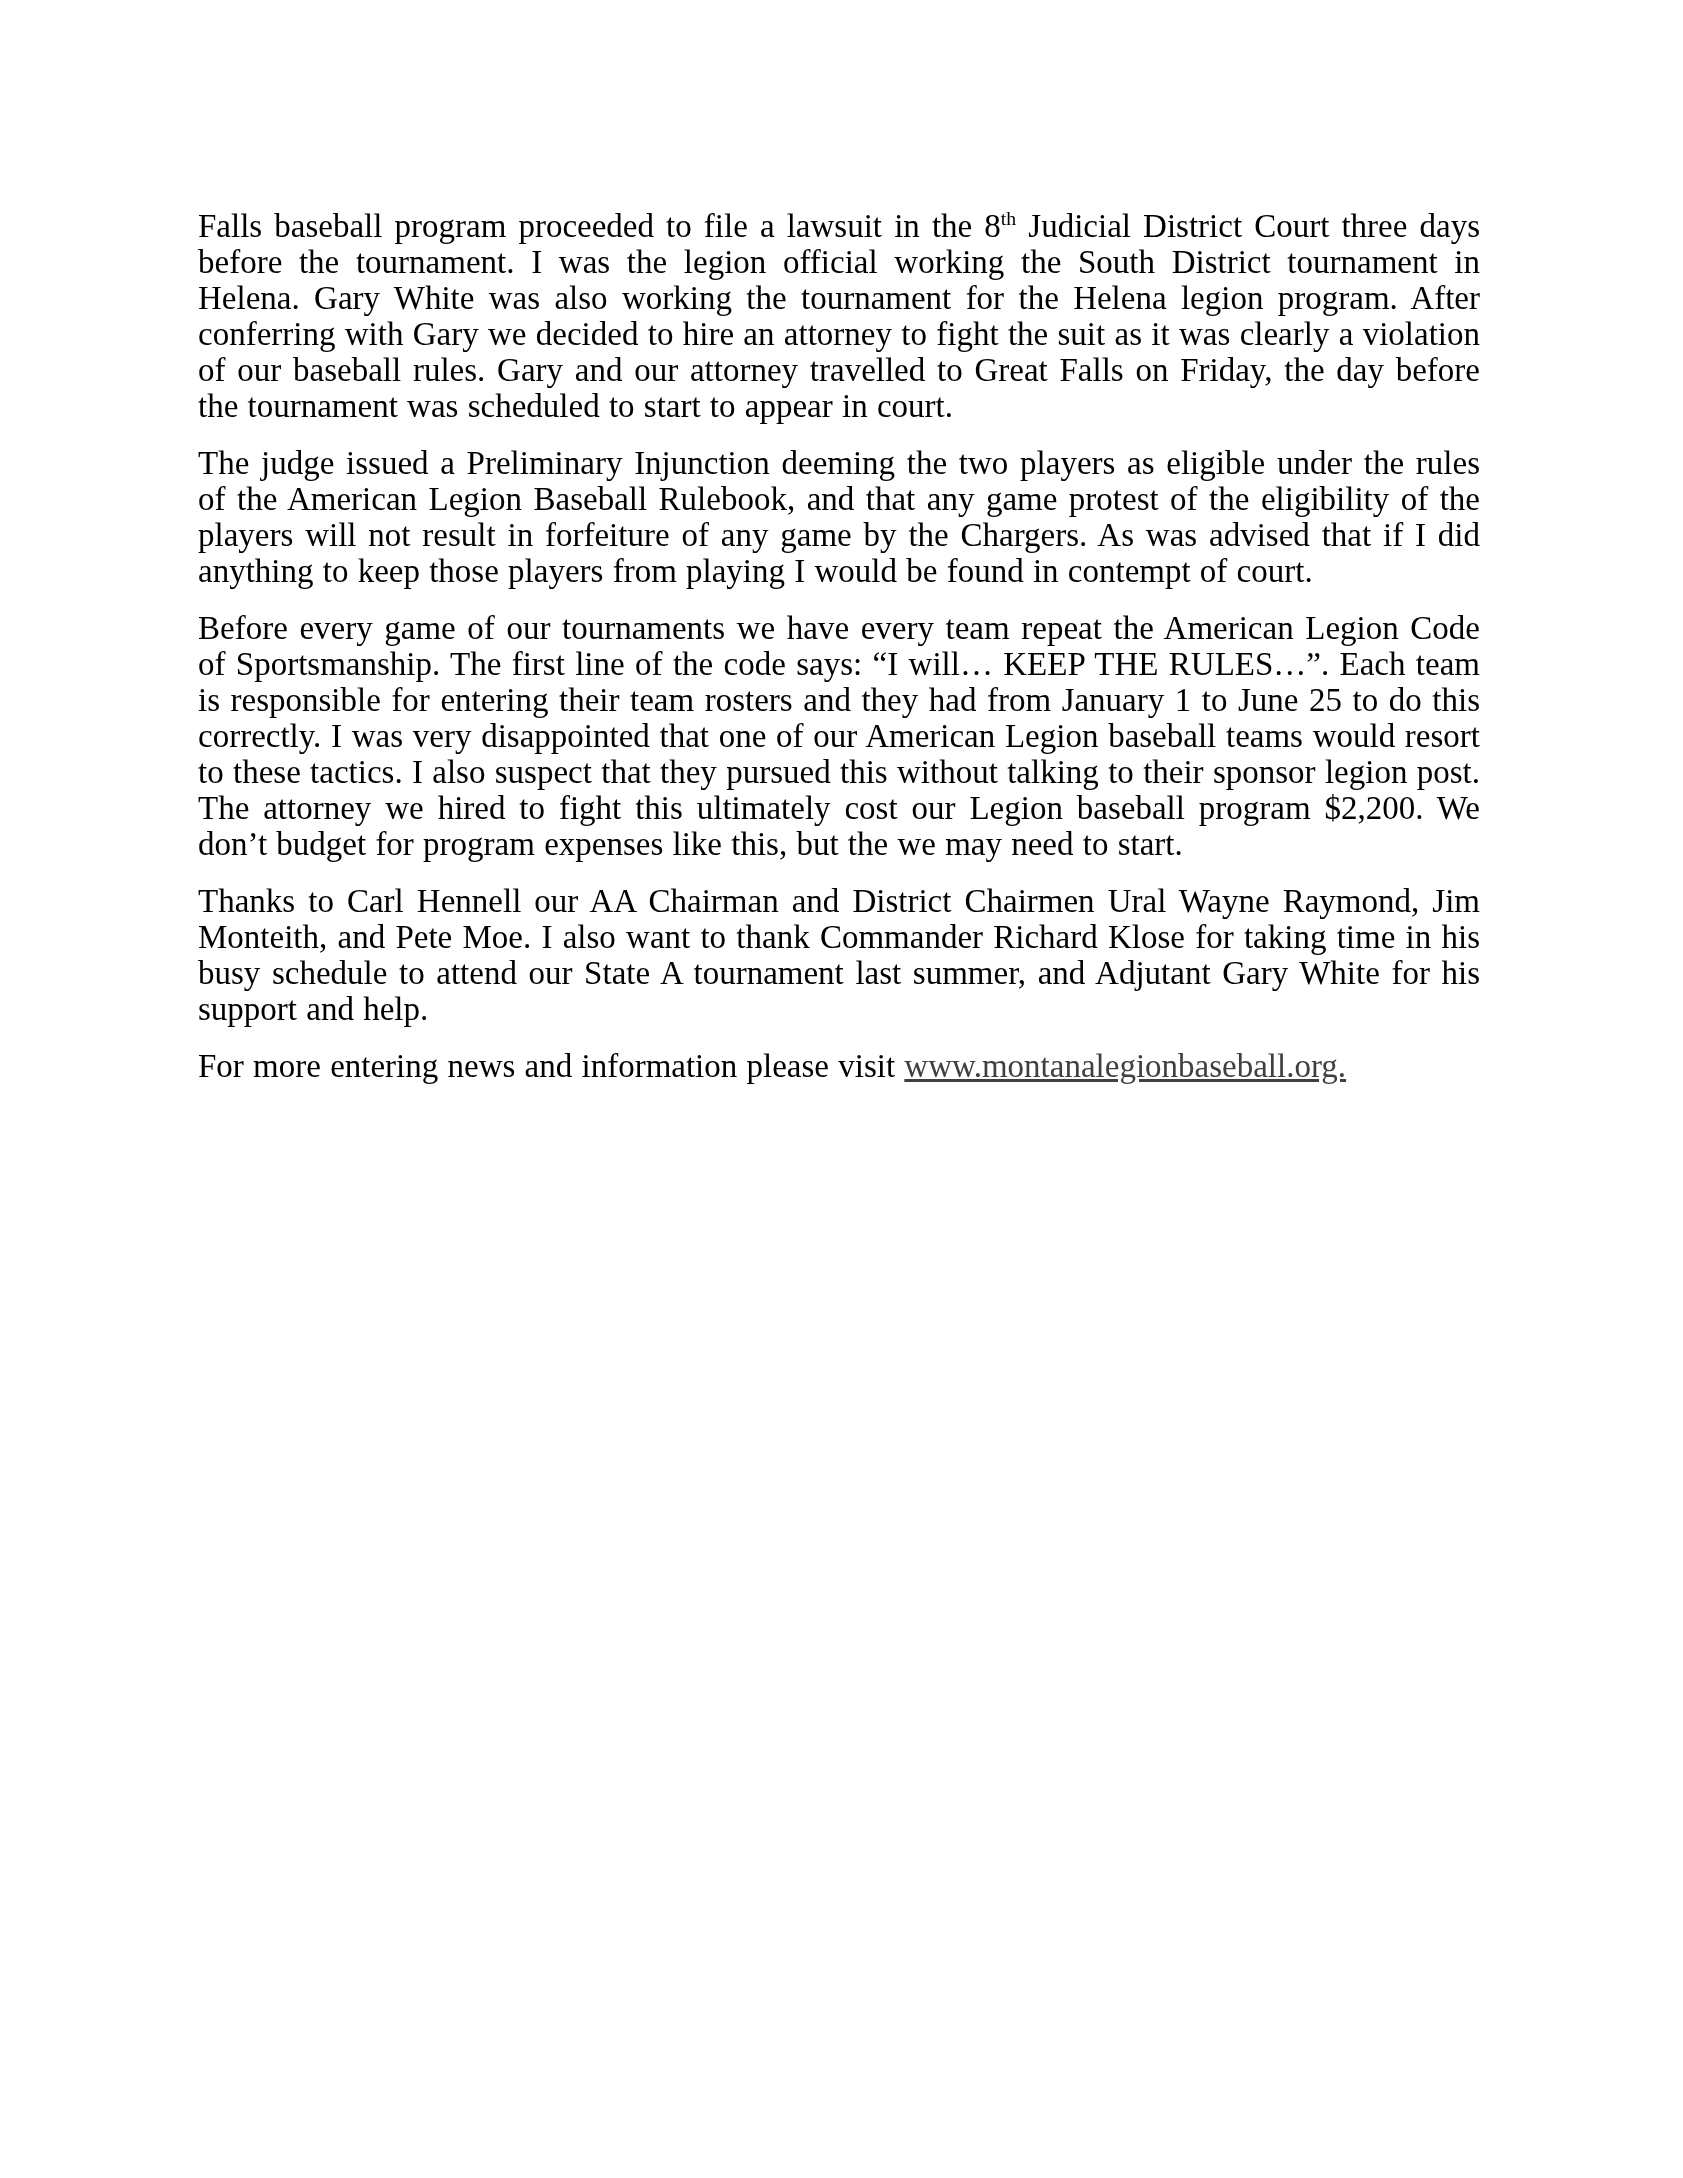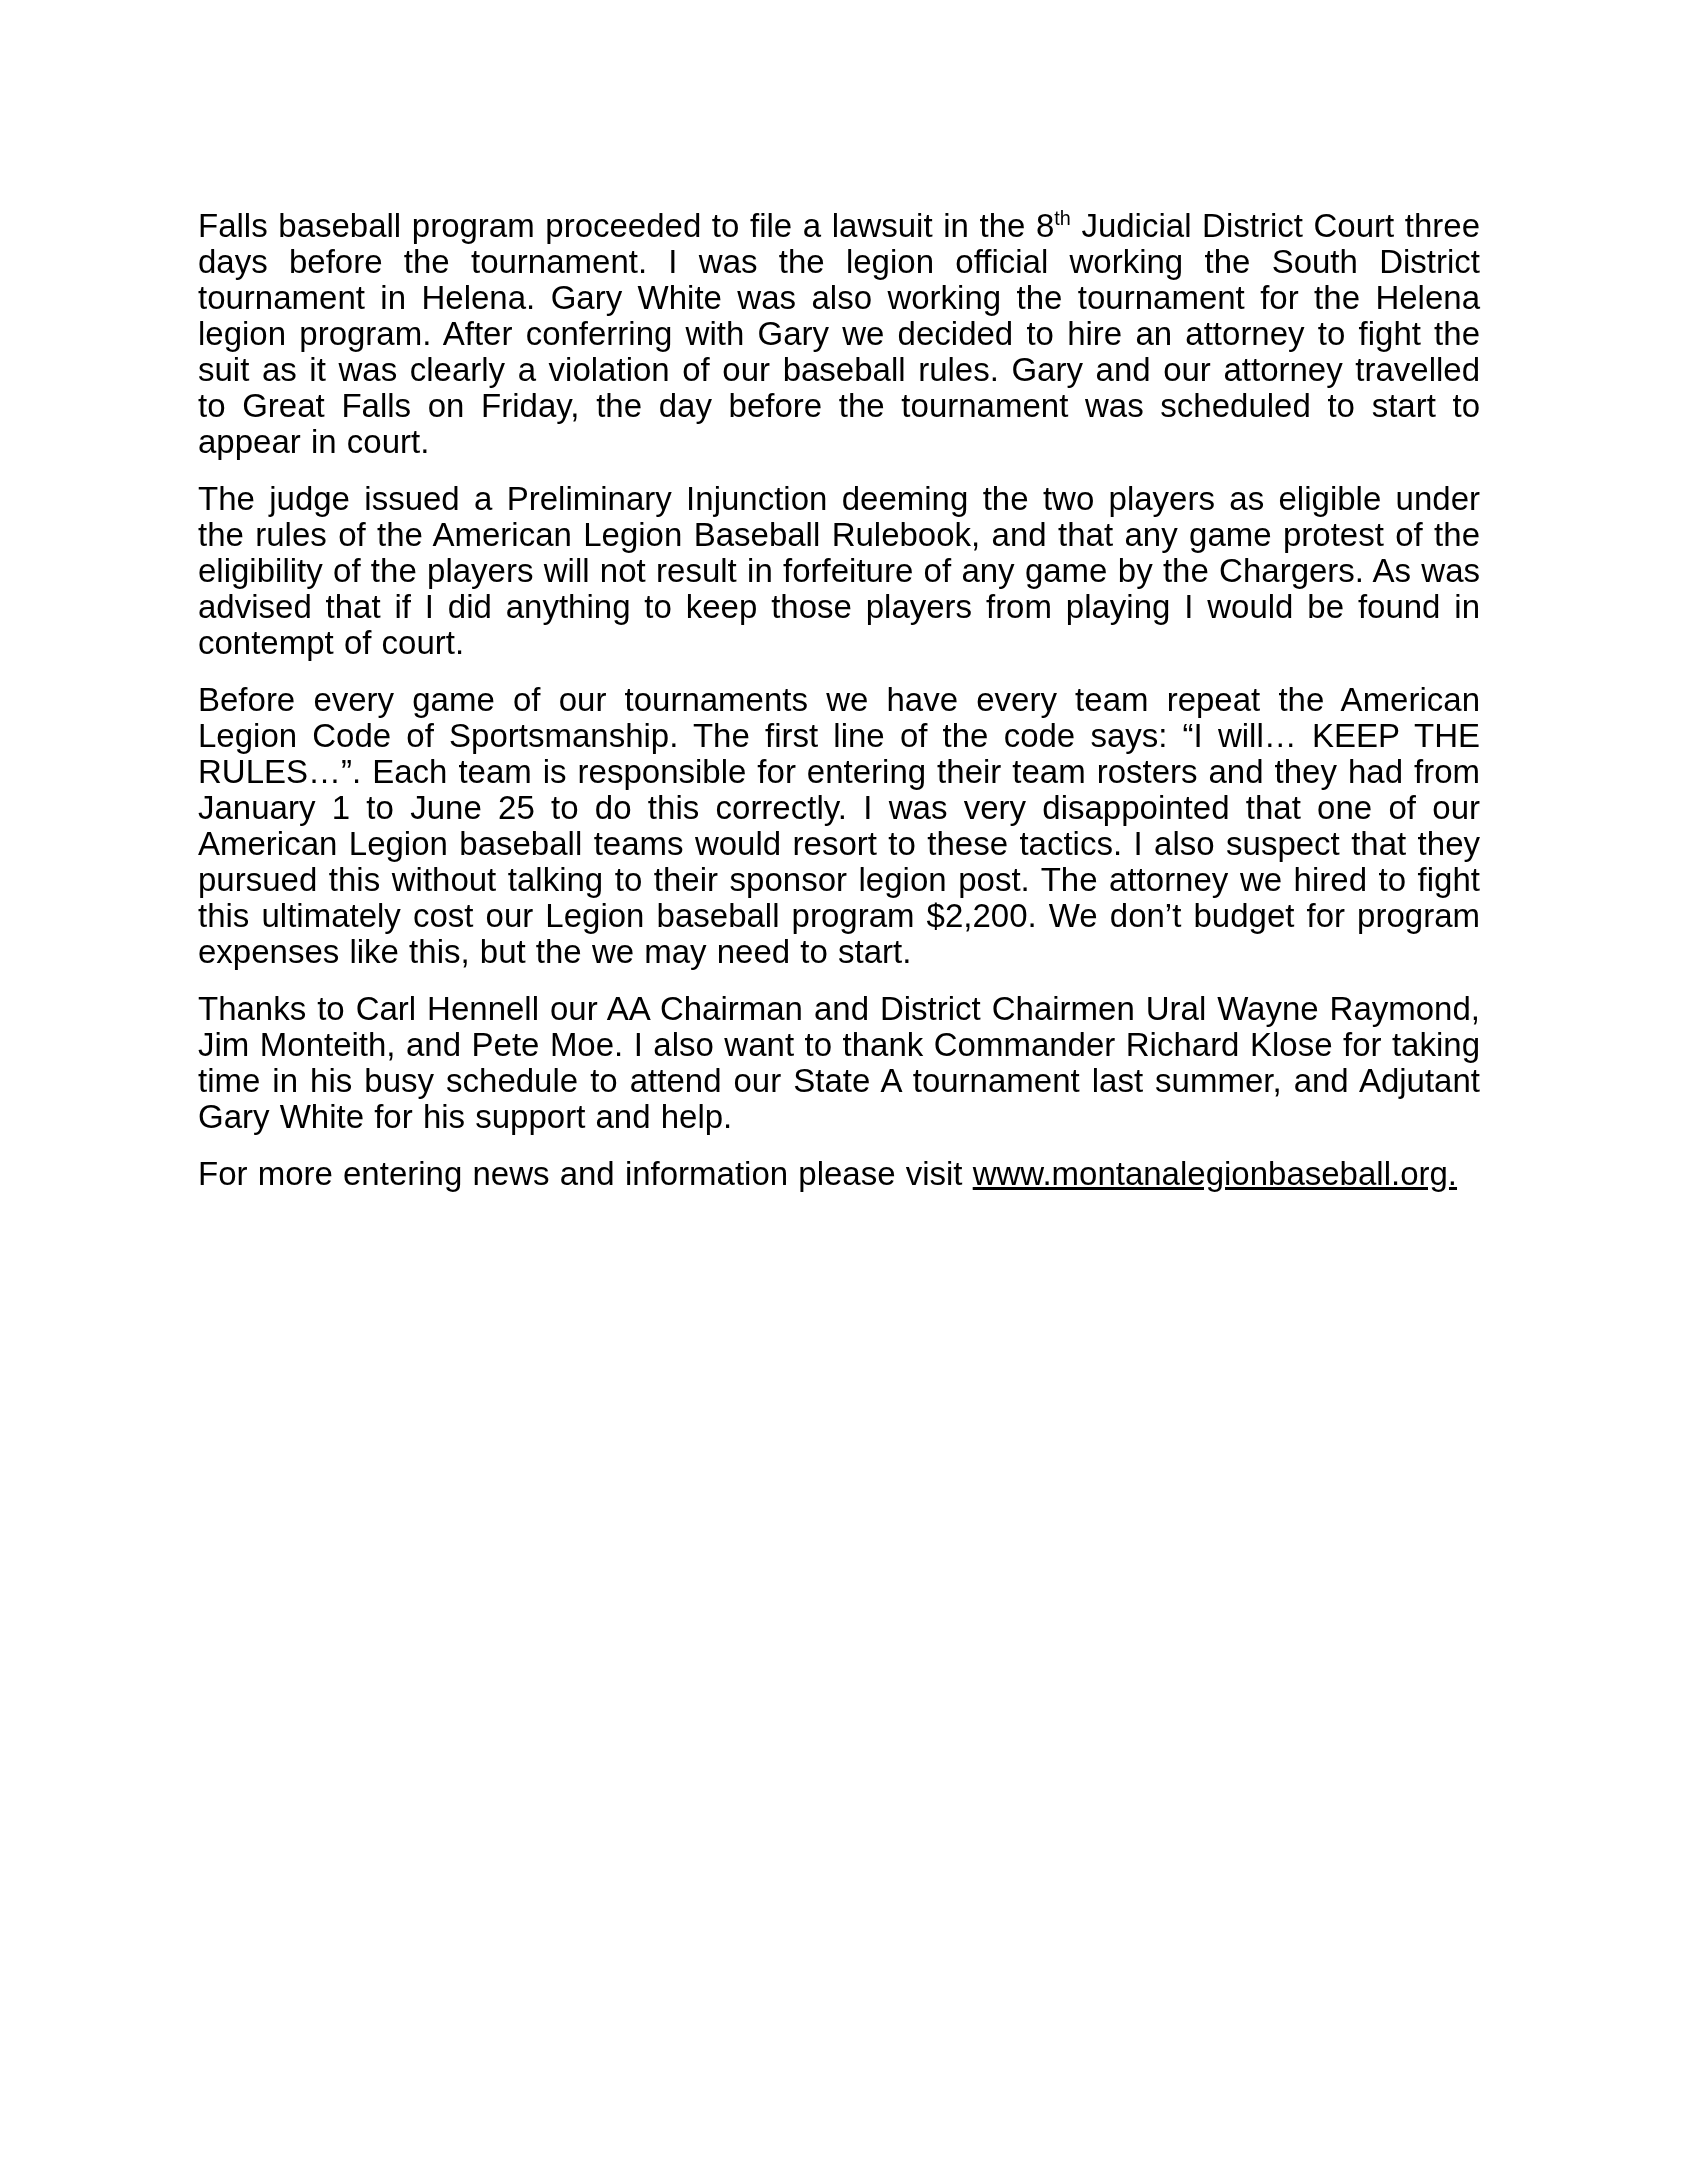--- a/index.html
+++ b/index.html
@@ -6,21 +6,21 @@
     margin: 0;
     padding: 0;
     background: #ffffff;
   }
   .page {
     position: relative;
     width: 1683px;
     height: 1792px;
     background: #ffffff;
     overflow: hidden;
-    font-family: Liberation Sans, sans-serif;
+    font-family: Liberation Serif, serif;
     color: #000000;
   }
   .content {
     position: absolute;
     left: 198px;
     top: 208px;
     width: 1282px;
   }
   p.para {
     margin: 0 0 21px 0;
@@ -51,17 +51,17 @@
   <div class="content">
 
     <p class="para"><span>Falls baseball program proceeded to file a lawsuit in the 8</span><sup class="ordinal">th</sup><span> Judicial District Court three days before the tournament.  I was the legion official working the South District tournament in Helena.  Gary White was also working the tournament for the Helena legion program.  After conferring with Gary we decided to hire an attorney to fight the suit as it was clearly a violation of our baseball rules.  Gary and our attorney travelled to Great Falls on Friday, the day before the tournament was scheduled to start to appear in court.</span></p>
 
     <p class="para">The judge issued a Preliminary Injunction deeming the two players as eligible under the rules of the American Legion Baseball Rulebook, and that any game protest of the eligibility of the players will not result in forfeiture of any game by the Chargers.  As was advised that if I did anything to keep those players from playing I would be found in contempt of court.</p>
 
     <p class="para">Before every game of our tournaments we have every team repeat the American Legion Code of Sportsmanship.  The first line of the code says: “I will… KEEP THE RULES…”.  Each team is responsible for entering their team rosters and they had from January 1 to June 25 to do this correctly.  I was very disappointed that one of our American Legion baseball teams would resort to these tactics.  I also suspect that they pursued this without talking to their sponsor legion post.  The attorney we hired to fight this ultimately cost our Legion baseball program $2,200.  We don’t budget for program expenses like this, but the we may need to start.</p>
 
     <p class="para">Thanks to Carl Hennell our AA Chairman and District Chairmen Ural Wayne Raymond, Jim Monteith, and Pete Moe. I also want to thank Commander Richard Klose for taking time in his busy schedule to attend our State A tournament last summer, and Adjutant Gary White for his support and help.</p>
 
-    <p class="para para-last-link"><span>For more entering news and information please visit </span><a class="weblink" href="#" style="color: #000000;">www.montanalegionbaseball.org.</a></p>
+    <p class="para para-last-link"><span>For more entering news and information please visit </span><a class="weblink" href="#" style="color: #404040;">www.montanalegionbaseball.org.</a></p>
 
   </div>
 </div>
 
 
 </body></html>

